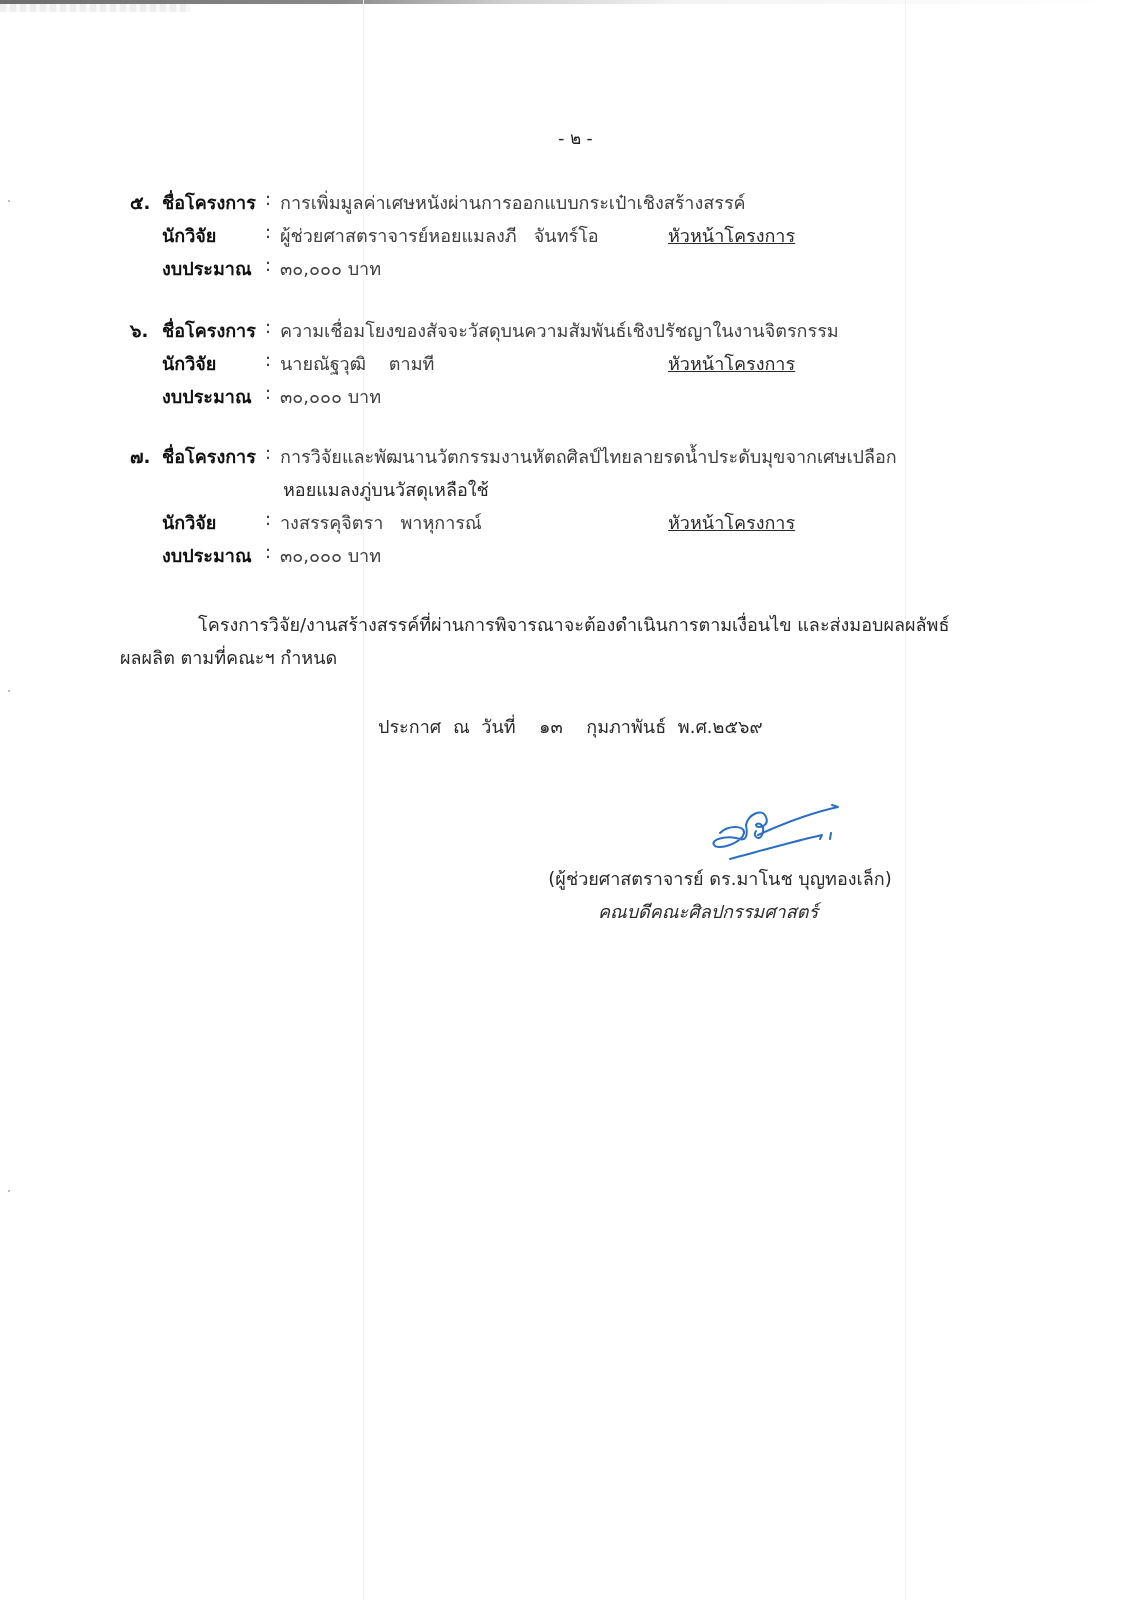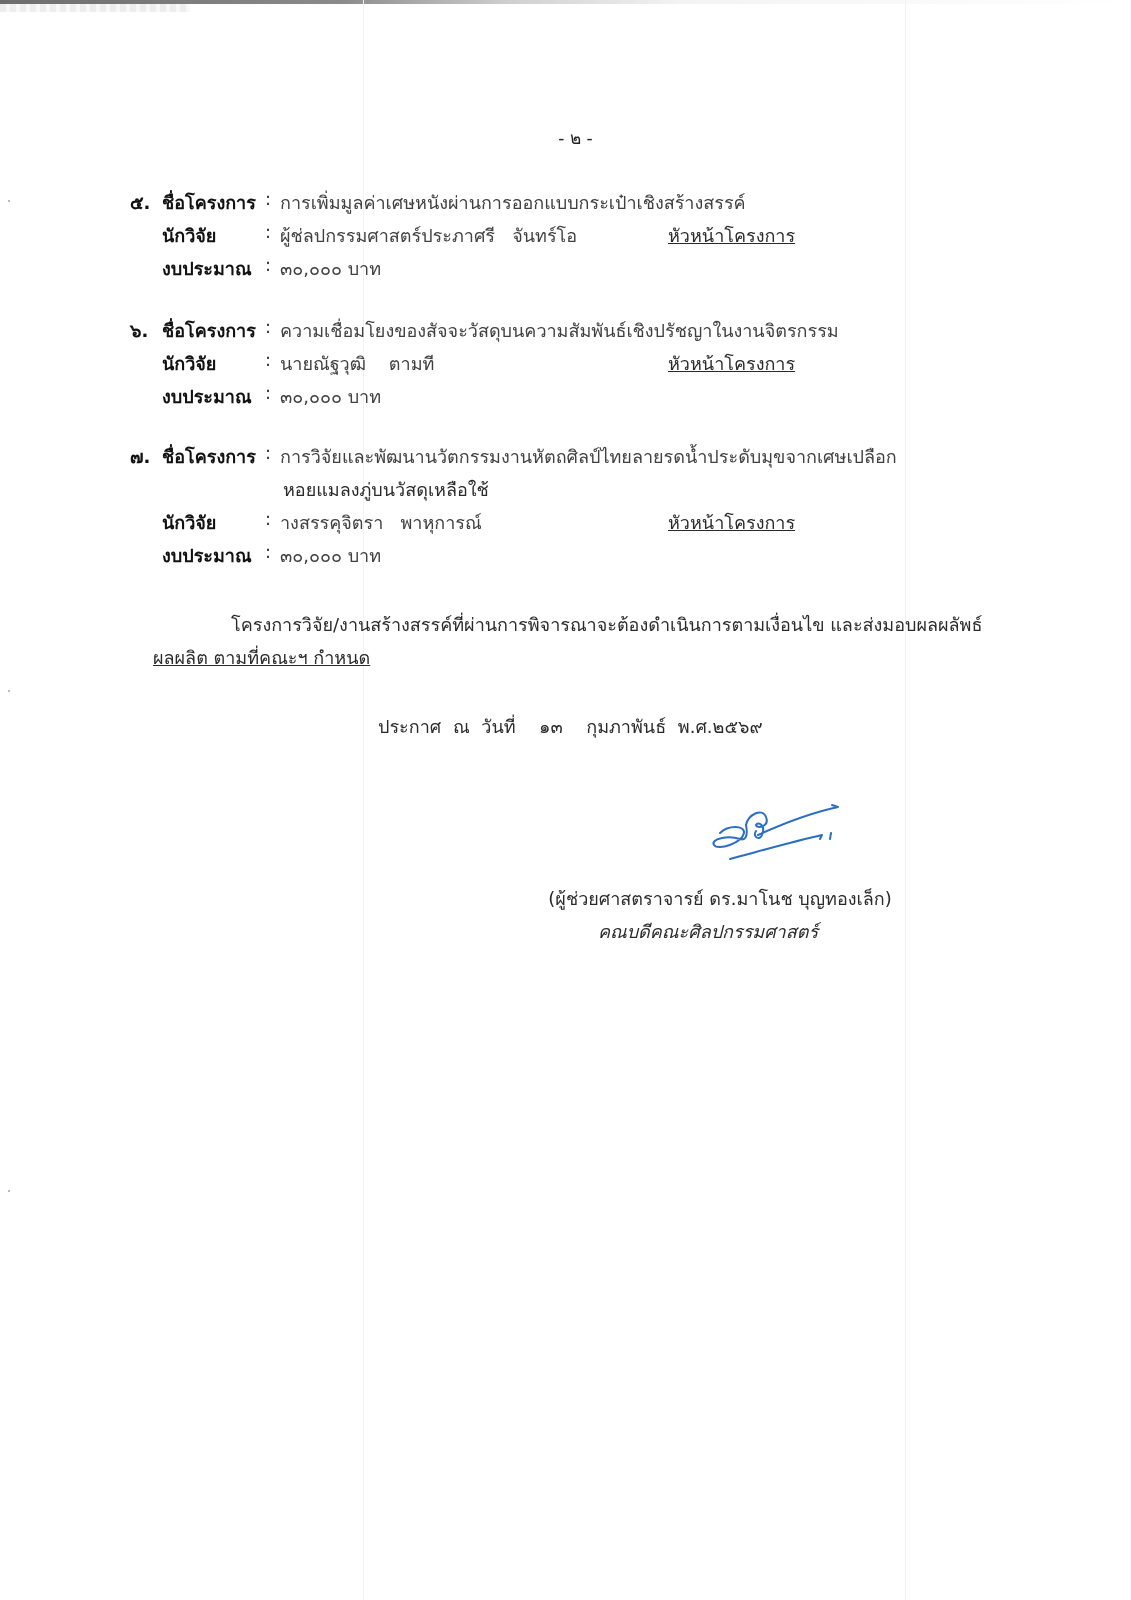--- a/index.html
+++ b/index.html
@@ -29,32 +29,32 @@
   .lbl { position: absolute; font-weight: bold; color: #111; }
   .num { left: 0; }
   .name-lbl { left: 32px; }
   .sub-lbl { left: 32px; }
   .colon { position: absolute; left: 135px; color: #333; }
   .val { position: absolute; left: 150px; color: #404040; }
   .role { position: absolute; left: 538px; color: #2a2a2a; text-decoration: underline; }
   .cont { position: absolute; left: 153px; color: #2a2a2a; }
   .para {
     position: absolute; left: 120px; top: 608px; width: 880px;
-    font-size: 18px; line-height: 33px; color: #2a2a2a; margin-left: 33px;
+    font-size: 18px; line-height: 33px; color: #2a2a2a;
   }
   .para .l1 { padding-left: 78px; display: block; white-space: nowrap; }
-  .para .l2 { display: block; white-space: nowrap; text-decoration: underline; }
+  .para .l2 { display: block; white-space: nowrap; }
   .date {
     position: absolute; left: 378px; top: 712px; font-size: 18px; color: #2a2a2a;
     word-spacing: 6px; white-space: nowrap;
   }
   .signature { position: absolute; left: 700px; top: 795px; width: 150px; height: 70px; }
   .signer {
     position: absolute; left: 540px; width: 360px; text-align: center;
-    font-size: 18px; color: #2a2a2a; white-space: nowrap; margin-top: 20px;
+    font-size: 18px; color: #2a2a2a; white-space: nowrap;
   }
   .signer.name { top: 864px; }
   .signer.title { top: 897px; left: 528px; font-style: italic; }
   .edge-dot { position: absolute; left: 8px; width: 2px; height: 2px; background: #bdbdbd; }
 </style>
 </head>
 <body>
 
 <div class="scan-top"></div>
 <div class="scan-top2"></div>
@@ -69,21 +69,21 @@
 <div class="item" style="top:188px">
   <div class="row">
     <span class="lbl num">๕.</span>
     <span class="lbl name-lbl">ชื่อโครงการ</span>
     <span class="colon">:</span>
     <span class="val">การเพิ่มมูลค่าเศษหนังผ่านการออกแบบกระเป๋าเชิงสร้างสรรค์</span>
   </div>
   <div class="row">
     <span class="lbl sub-lbl">นักวิจัย</span>
     <span class="colon">:</span>
-    <span class="val" style="white-space:pre">ผู้ช่ลปกรรมศาสตร์ประภาศรี   จันทร์โอ</span>
+    <span class="val" style="white-space:pre">ผู้ช่วยศาสตราจารย์หอยแมลงภี   จันทร์โอ</span>
     <span class="role">หัวหน้าโครงการ</span>
   </div>
   <div class="row">
     <span class="lbl sub-lbl">งบประมาณ</span>
     <span class="colon">:</span>
     <span class="val">๓๐,๐๐๐ บาท</span>
   </div>
 </div>
 
 <div class="item" style="top:316px">

